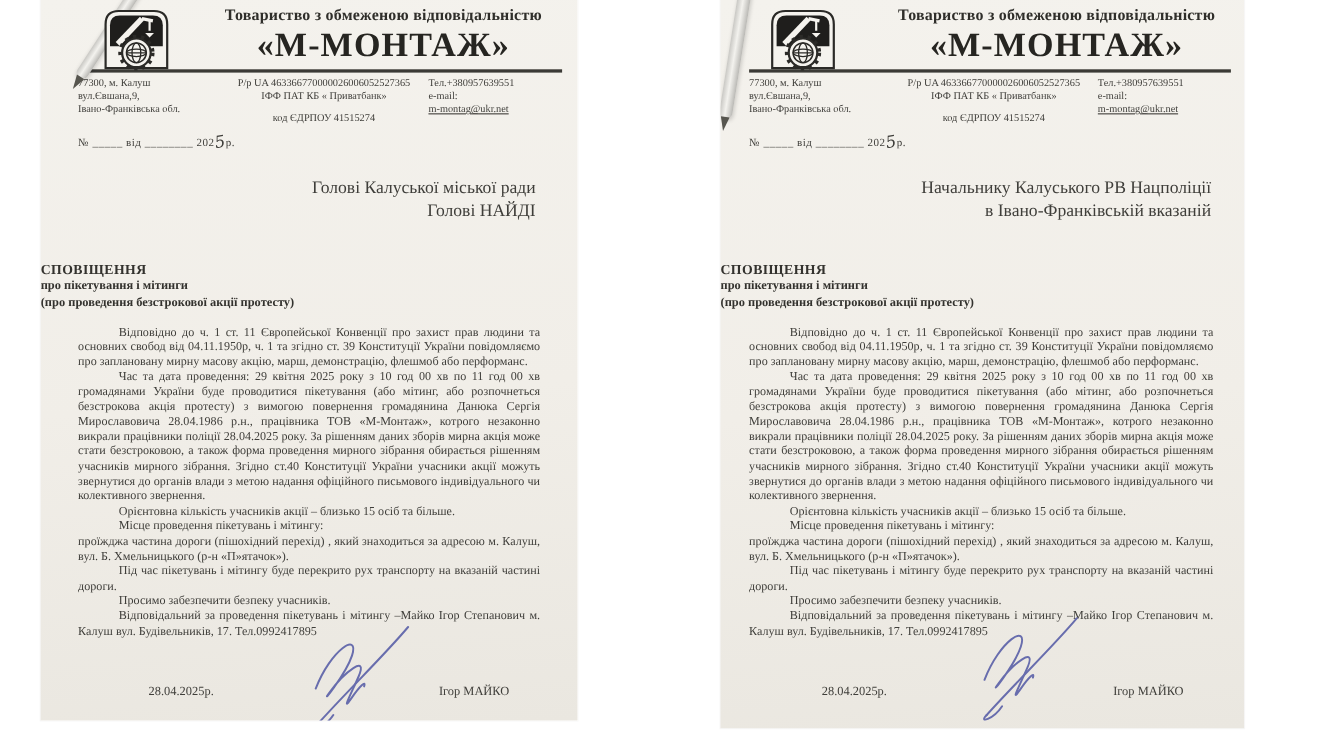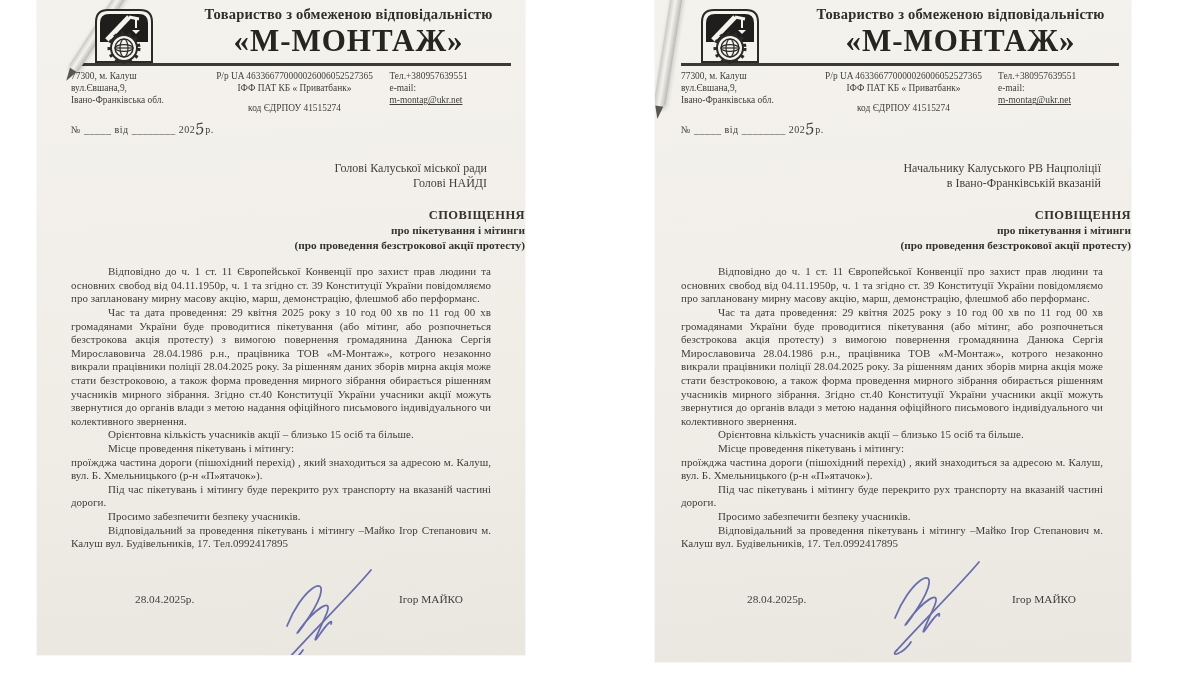--- a/index.html
+++ b/index.html
@@ -30,25 +30,25 @@
   .col-addr{width:31%;}
   .col-bank{width:41%;text-align:center;}
   .edrpou{margin-top:8px;}
   .col-contact{width:28%;padding-left:6px;}
   .email{text-decoration:underline;}
   .number-line{margin:4px 14px 0 34px;font-size:10px;letter-spacing:.5px;}
   .doc-right .number-line{margin-left:26px;}
   .hand-five{display:inline-block;font-size:15px;font-style:italic;transform:rotate(-10deg) translateY(1px);font-family:"DejaVu Serif",serif;}
 
   
-  .addressee{margin-top:24px;text-align:right;padding-right:38px;font-size:12px;line-height:1.3;}
+  .addressee{margin-top:24px;text-align:right;padding-right:38px;font-size:16px;line-height:1.3;}
   .doc-right .addressee{padding-right:30px;}
 
   
-  .title{margin-top:16px;text-align:right;font-weight:bold;color:#33322e;}
+  .title{margin-top:36px;text-align:left;font-weight:bold;color:#33322e;}
   .title .t1{font-size:12.5px;letter-spacing:.4px;}
   .title .t2{font-size:11.3px;line-height:1.3;}
 
   
   .body{margin:13px 34px 0 34px;font-size:11px;line-height:13.6px;text-align:justify;}
   .doc-right .body{margin:13px 28px 0 26px;}
   .body p{margin:0;text-indent:37px;}
   .body p.no-indent{text-indent:0;}
 
   

